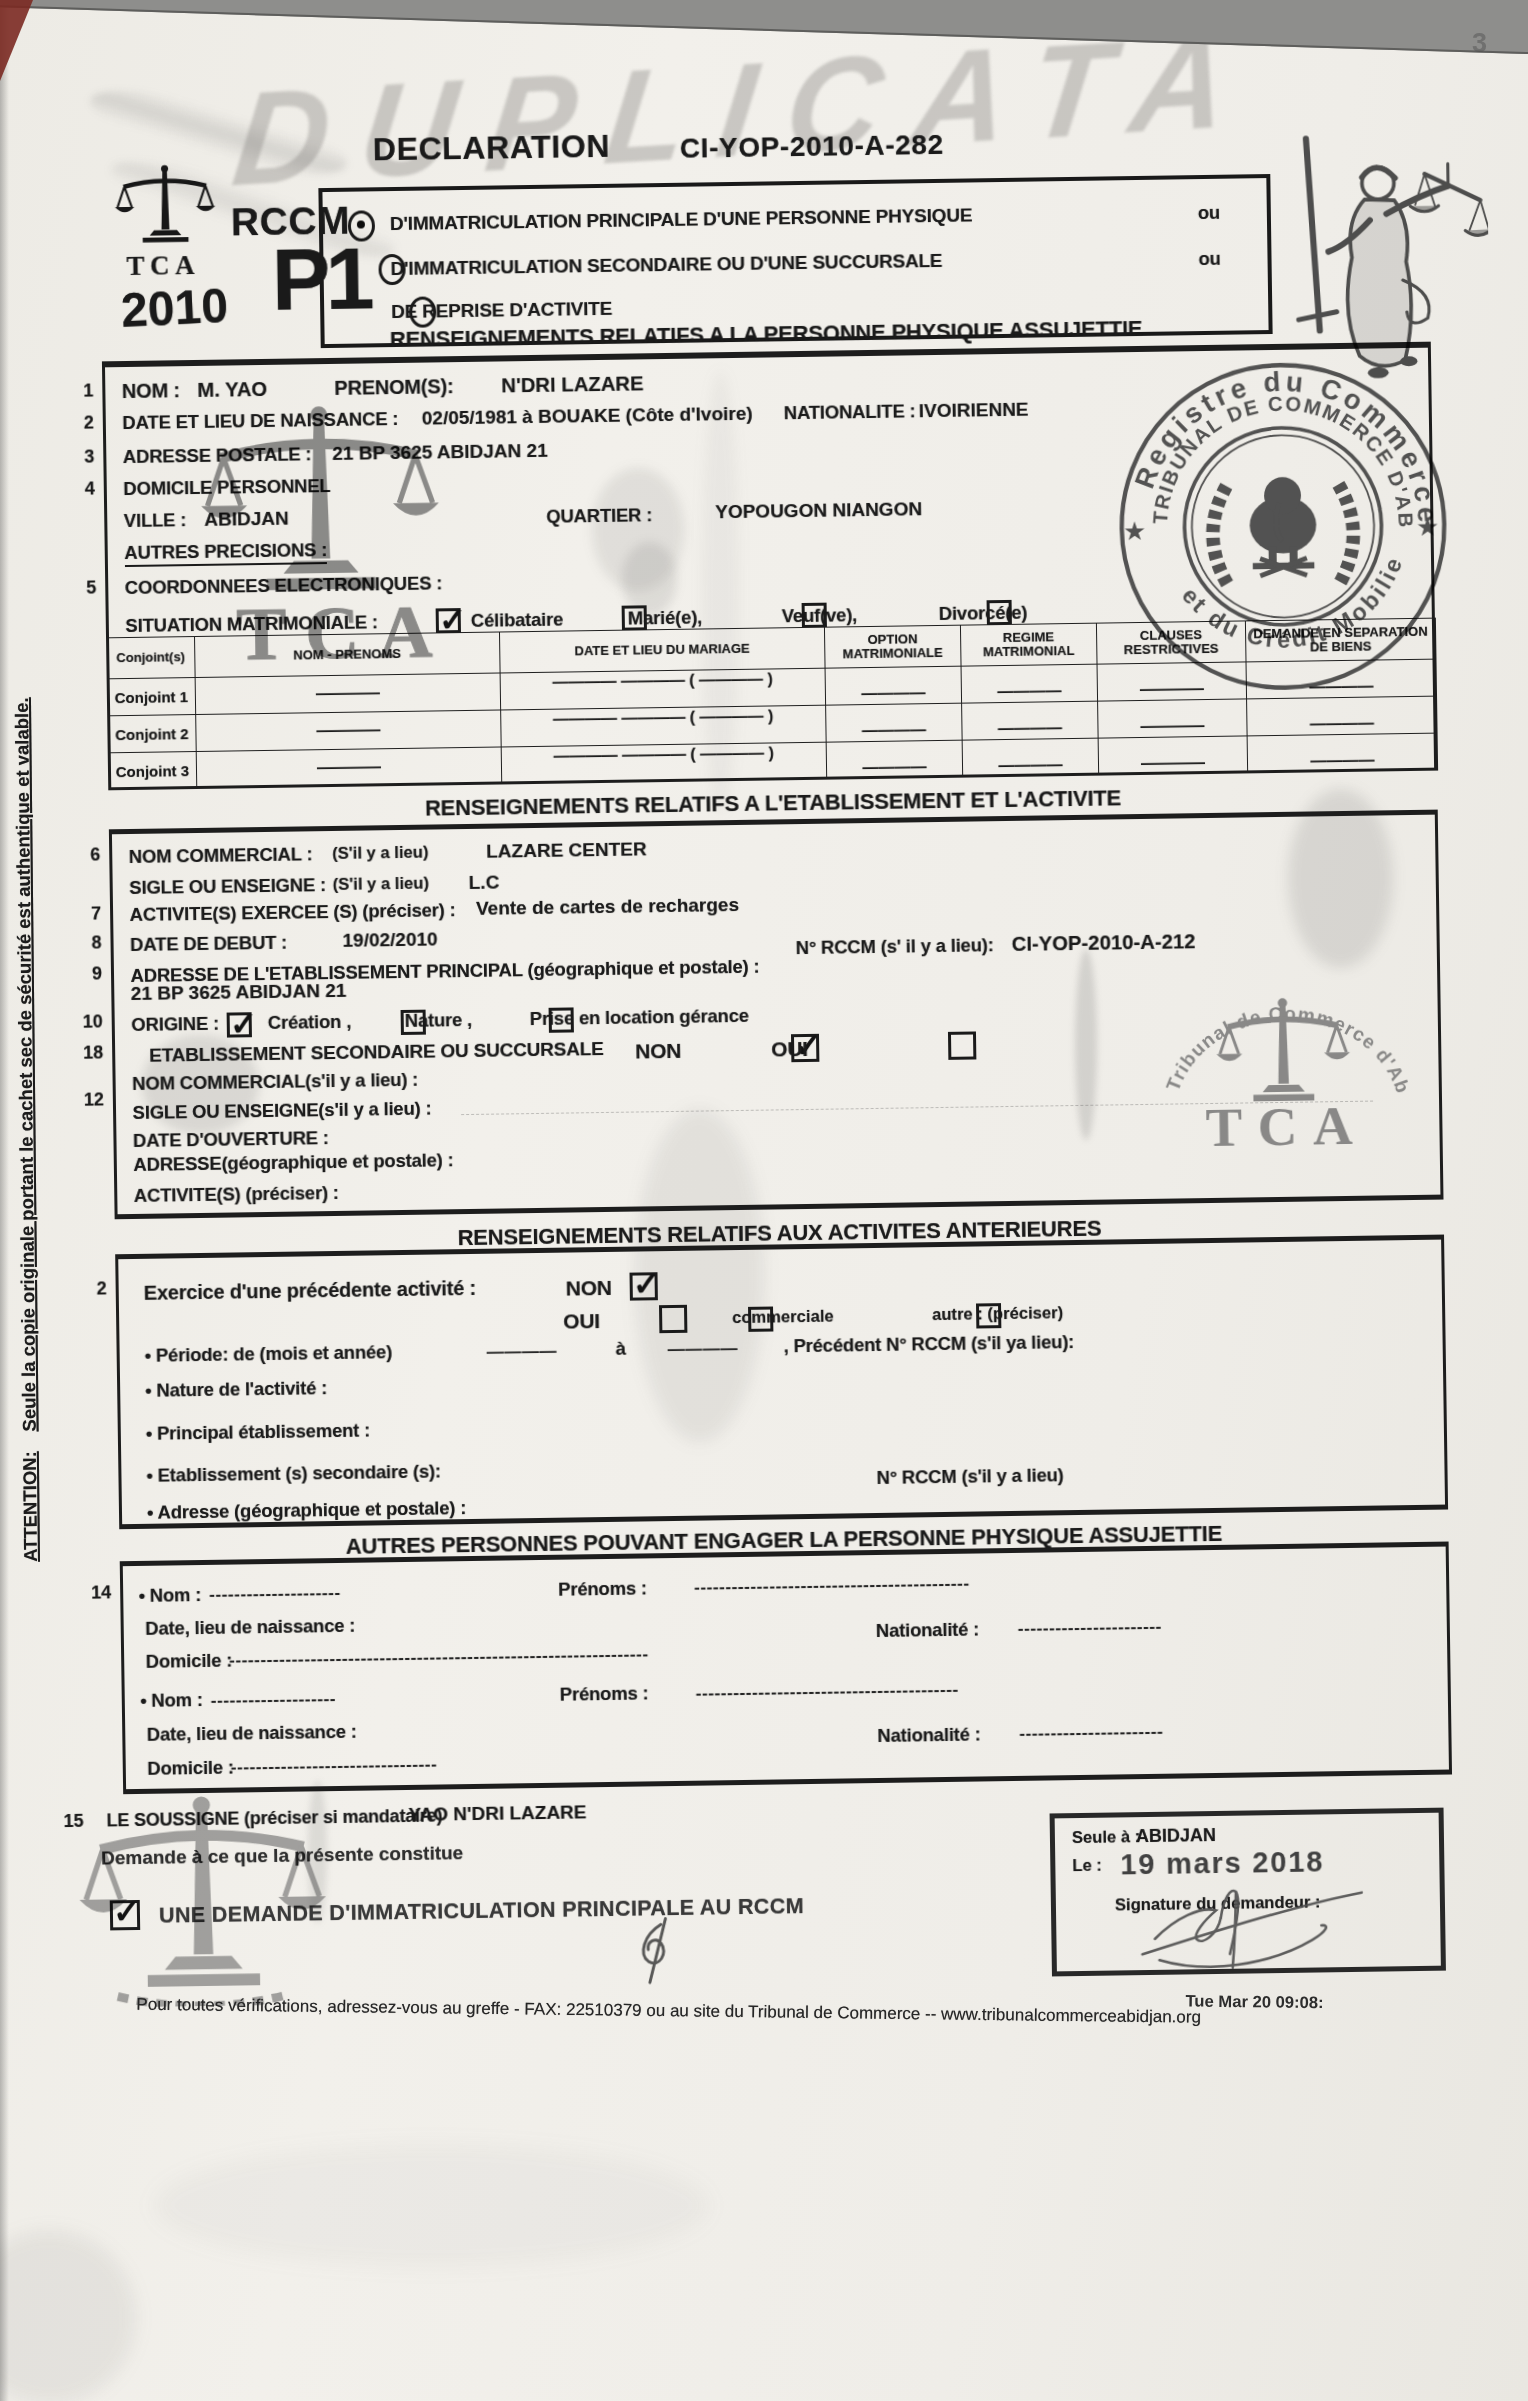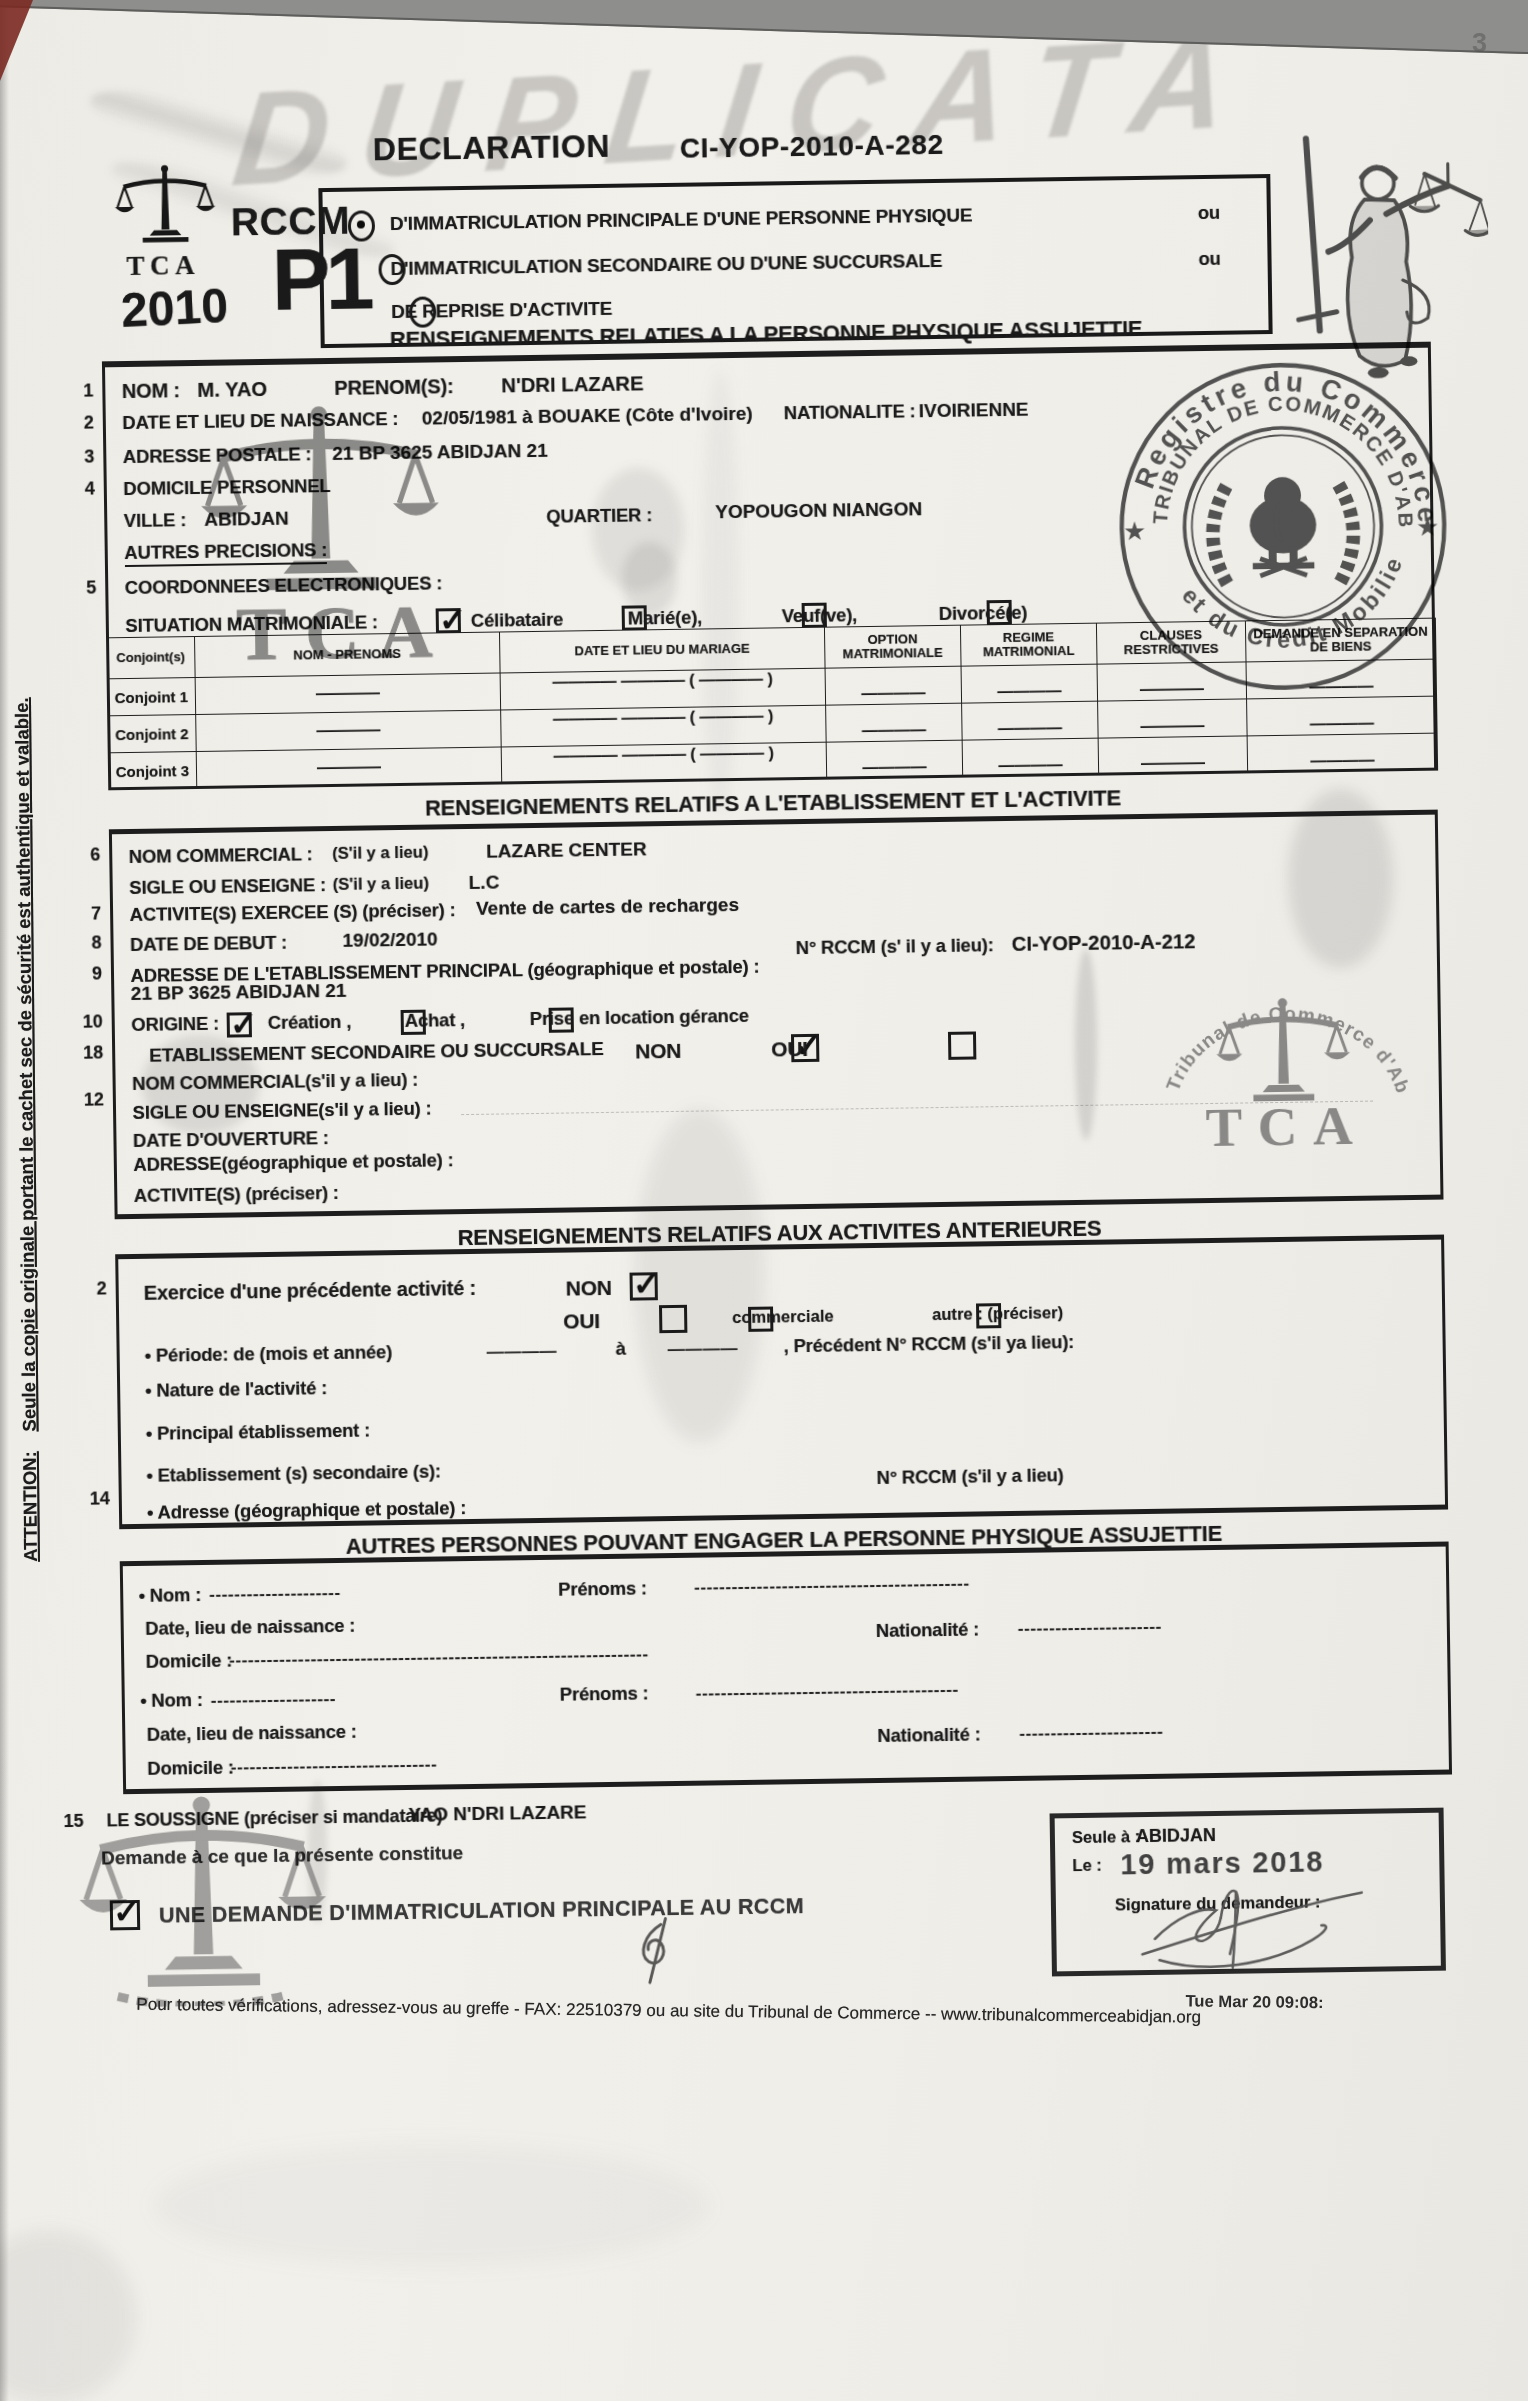--- a/index.html
+++ b/index.html
@@ -279,21 +279,21 @@
     <span class="abs ink lbl" style="left:682px;top:113px">N° RCCM (s' il y a lieu):</span>
     <span class="abs ink val" style="left:898px;top:112px;font-size:20.3px">CI-YOP-2010-A-212</span>
 
     <span class="abs ink lbl" style="left:16.6px;top:131px">ADRESSE DE L'ETABLISSEMENT PRINCIPAL (géographique et postale) :</span>
     <span class="abs ink val" style="left:16.6px;top:149px">21 BP 3625 ABIDJAN 21</span>
 
     <span class="abs ink lbl" style="left:16.6px;top:180px">ORIGINE :</span>
     <span class="cb abs checked" style="left:112px;top:178px"></span>
     <span class="abs ink lbl" style="left:153px;top:180px">Création ,</span>
     <span class="cb abs" style="left:258px;top:178px"></span>
-    <span class="abs ink lbl" style="left:290px;top:180px">Achat ,</span>
+    <span class="abs ink lbl" style="left:290px;top:180px">Nature ,</span>
     <span class="cb abs" style="left:378px;top:178px"></span>
     <span class="abs ink lbl" style="left:415px;top:180px">Prise en location gérance</span>
 
     <span class="abs ink lbl" style="left:34px;top:211px;font-size:19px">ETABLISSEMENT SECONDAIRE OU  SUCCURSALE</span>
     <span class="abs ink lbl" style="left:520px;top:213px;font-size:21px">NON</span>
     <span class="cb abs checked" style="left:593px;top:210px;width:28px;height:28px"></span>
     <span class="abs ink lbl" style="left:656px;top:213px;font-size:21px">OUI</span>
     <span class="cb abs" style="left:719px;top:210px;width:28px;height:28px"></span>
 
     <span class="abs ink lbl" style="left:16.6px;top:239px">NOM COMMERCIAL(s'il y a lieu) :</span>
@@ -348,21 +348,21 @@
 
     <span class="abs ink lbl" style="left:25px;top:121px">• Nature de l'activité :</span>
     <span class="abs ink lbl" style="left:25px;top:164px">• Principal établissement :</span>
     <span class="abs ink lbl" style="left:25px;top:206px">• Etablissement (s) secondaire (s):</span>
     <span class="abs ink lbl" style="left:755px;top:219px">N° RCCM (s'il y a lieu)</span>
     <span class="abs ink lbl" style="left:25px;top:243px">• Adresse (géographique et postale) :</span>
   </div>
 
   
   <div class="stitle ink" style="top:1528px;z-index:4">AUTRES PERSONNES POUVANT ENGAGER LA PERSONNE PHYSIQUE ASSUJETTIE</div>
-  <div class="rnum ink" style="top:1479px;z-index:4">14</div>
+  <div class="rnum ink" style="top:1573px;z-index:4">14</div>
 
   <div class="fbox" style="top:1552px;height:233px;border-top-width:5.5px;border-bottom-width:5.5px;z-index:4">
     <span class="abs ink lbl" style="left:15.4px;top:18.5px">• Nom :</span>
     <span class="abs ink dash" style="left:86px;top:20px">---------------------</span>
     <span class="abs ink lbl" style="left:435px;top:18.5px;font-weight:700">Prénoms  :</span>
     <span class="abs ink dash" style="left:571px;top:20px">--------------------------------------------</span>
     <span class="abs ink lbl" style="left:21.6px;top:52px">Date, lieu de naissance :</span>
     <span class="abs ink lbl" style="left:752px;top:65px">Nationalité :</span>
     <span class="abs ink dash" style="left:894px;top:66px">-----------------------</span>
     <span class="abs ink lbl" style="left:21.6px;top:85px">Domicile :</span>

